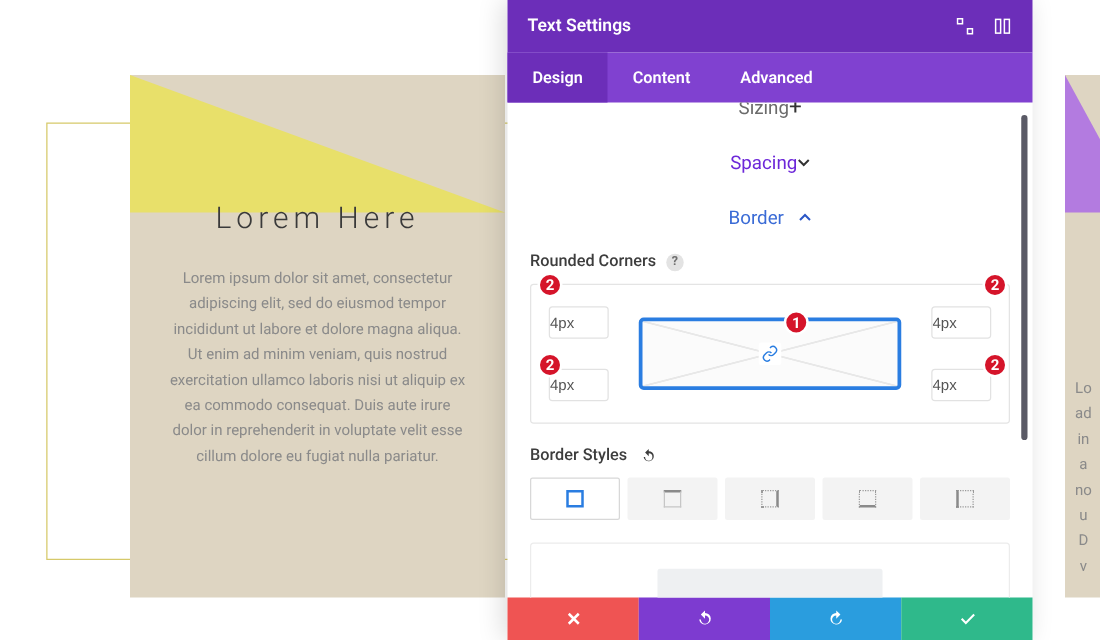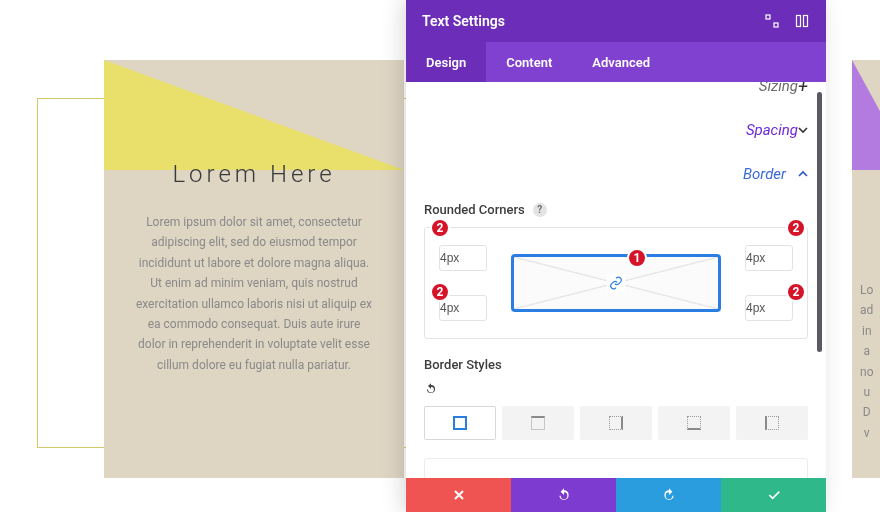--- a/index.html
+++ b/index.html
@@ -144,25 +144,24 @@
     right: 4px;
     top: 10px;
     width: 5px;
     height: 260px;
     background: #5a5a66;
     border-radius: 3px;
   }
   .section-row {
     display: flex;
     align-items: center;
-    justify-content: flex-end;
+    justify-content: center;
     height: 44px;
     font-size: 15px;
     cursor: pointer;
-    font-style: italic;
   }
   .section-row.cut {
     margin-top: -18px;
     color: #6b6b6b;
   }
   .section-row.muted { color: #6d28d9; }
   .section-row.open { color: #3a6bd6; gap: 12px; }
   .chev {
     width: 10px; height: 10px;
     display: inline-block;
@@ -233,23 +232,22 @@
     align-items: center;
     justify-content: center;
     color: #2a7de1;
     background: #fff;
     border-radius: 2px;
   }
 
   .styles-label {
     margin-top: 18px;
     display: flex;
-    align-items: flex-start;
+    align-items: center;
     gap: 10px;
-    flex-direction: column;
   }
   .reset-icon {
     width: 14px; height: 14px;
     color: #5a5a5a;
     cursor: pointer;
   }
 
   .style-picker {
     display: grid;
     grid-template-columns: repeat(5, 1fr);
@@ -327,21 +325,21 @@
   <div class="outline-box"></div>
 
   <div class="card-left">
     <div class="tri"></div>
     <h2>Lorem Here</h2>
     <p>Lorem ipsum dolor sit amet, consectetur adipiscing elit, sed do eiusmod tempor incididunt ut labore et dolore magna aliqua. Ut enim ad minim veniam, quis nostrud exercitation ullamco laboris nisi ut aliquip ex ea commodo consequat. Duis aute irure dolor in reprehenderit in voluptate velit esse cillum dolore eu fugiat nulla pariatur.</p>
   </div>
 
   <div class="card-right">
     <div class="tri"></div>
-    <div class="txt" style="white-space:pre-line;">Lo
+    <div class="txt" style="white-space:pre-line;margin-top:20px;">Lo
 ad
 in
 a
 no
 u
 D
 v</div>
   </div>
 
   <div class="panel">

